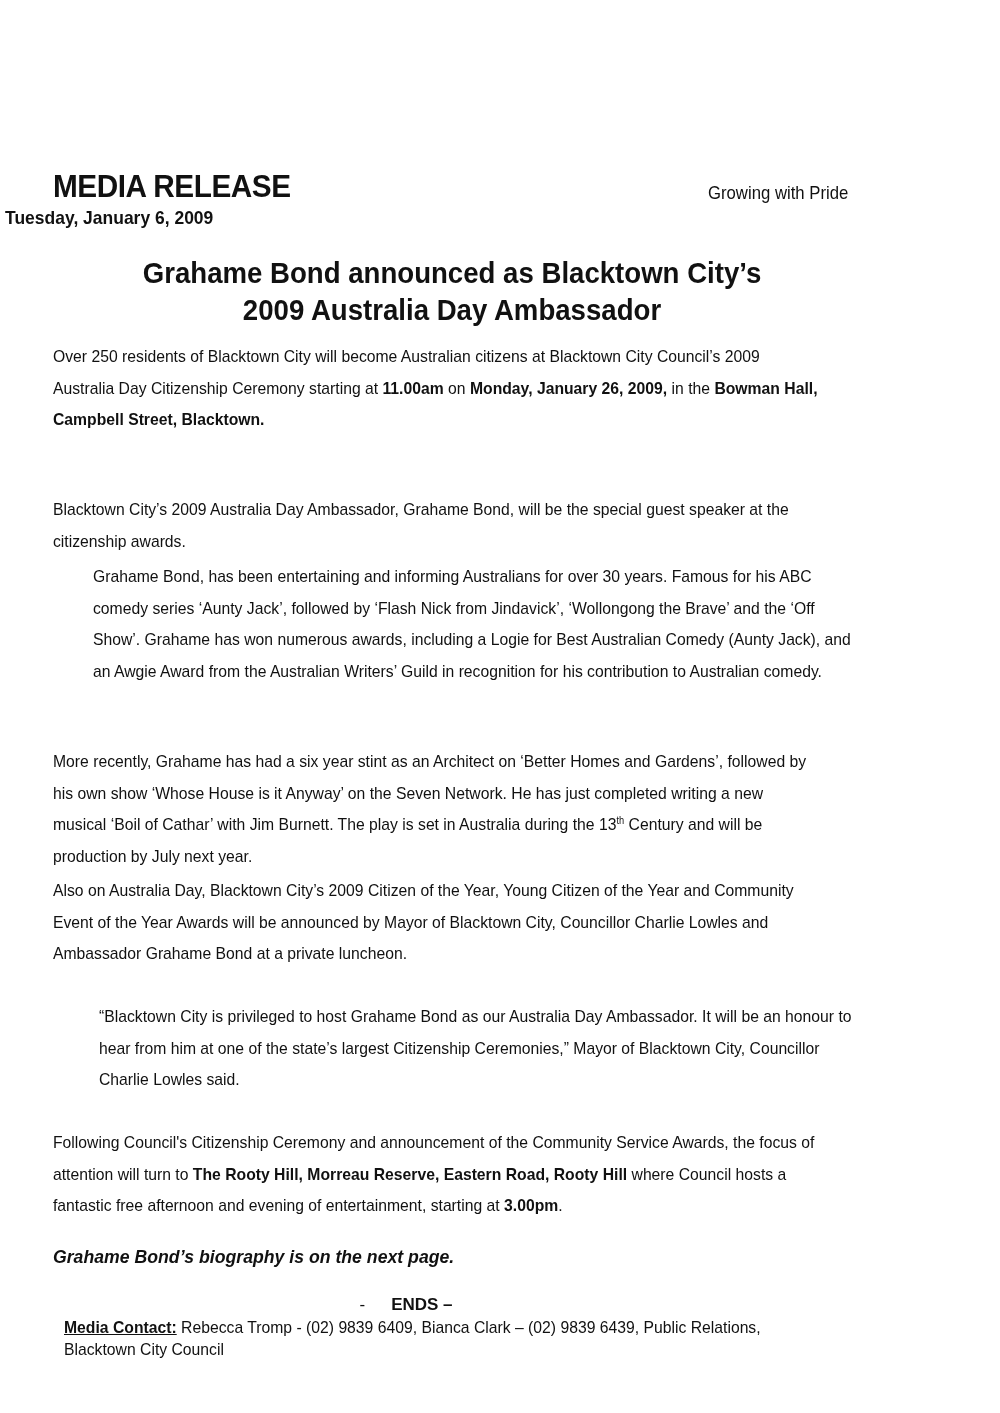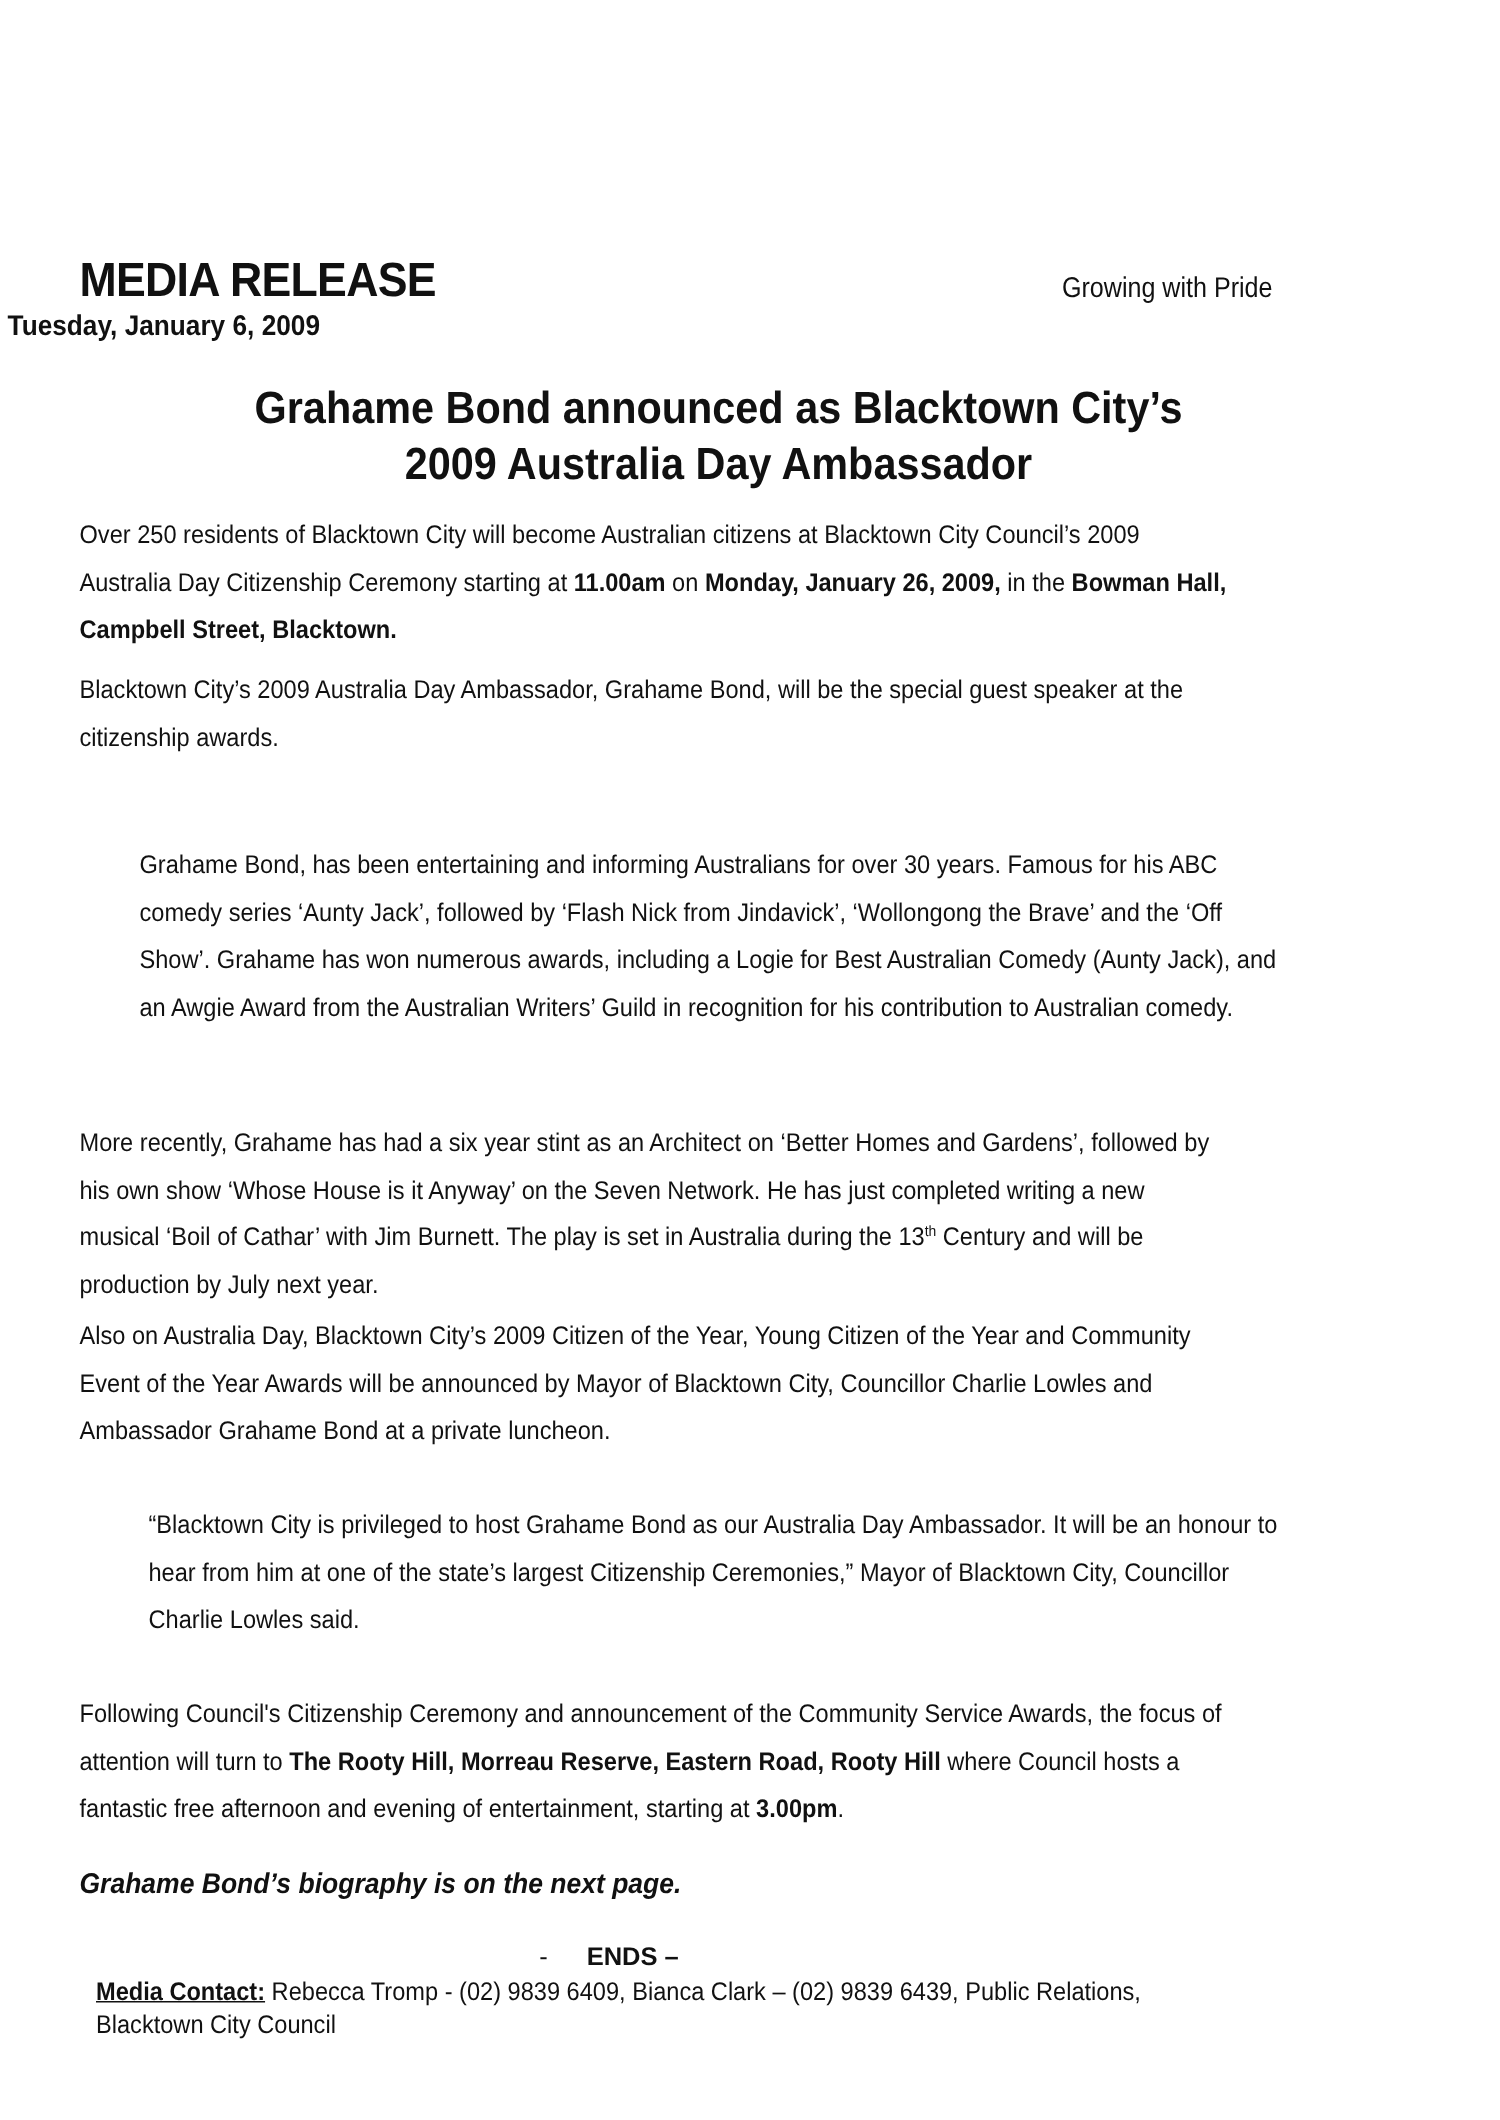--- a/index.html
+++ b/index.html
@@ -17,21 +17,20 @@
       transform-origin: left top; white-space: nowrap;
     }
     .date {
       left: 0; width: 1000px; top: 207px; font-size: 19px; font-weight: bold;
       padding-left: 0; 
     }
     .date span { display: inline-block; transform: scaleX(0.92); margin-left: -4px; }
     .headline {
       left: 0; width: 904px; top: 254px; text-align: center; font-size: 30px; font-weight: bold;
       line-height: 37px;
-      margin-left: 27px;
     }
     .headline div { transform: scaleX(0.92); }
     .para {
       left: 53px; width: 900px; font-size: 17px; line-height: 31.5px; white-space: nowrap;
     }
     .para .ln { display: block; transform: scaleX(0.925); transform-origin: left top; }
     b { font-weight: bold; }
     sup { font-size: 10px; line-height: 0; vertical-align: 6px; }
     .bio-note {
       left: 53px; top: 1246px; font-size: 19px; font-weight: bold; font-style: italic;
@@ -60,21 +59,21 @@
     <div>Grahame Bond announced as Blacktown City’s</div>
     <div>2009 Australia Day Ambassador</div>
   </div>
 
   <div class="abs para" style="top:341px;">
     <span class="ln">Over 250 residents of Blacktown City will become Australian citizens at Blacktown City Council’s 2009</span>
     <span class="ln"><span>Australia Day Citizenship Ceremony starting at </span><b>11.00am</b><span> on </span><b>Monday, January 26, 2009,</b><span> in the </span><b>Bowman Hall,</b></span>
     <span class="ln"><b>Campbell Street, Blacktown.</b></span>
   </div>
 
-  <div class="abs para" style="top:444px;">
+  <div class="abs para" style="top:494px;">
     <span class="ln">Blacktown City’s 2009 Australia Day Ambassador, Grahame Bond, will be the special guest speaker at the</span>
     <span class="ln">citizenship awards.</span>
   </div>
 
   <div class="abs para" style="top:561px;margin-left:40px;">
     <span class="ln">Grahame Bond, has been entertaining and informing Australians for over 30 years. Famous for his ABC</span>
     <span class="ln">comedy series ‘Aunty Jack’, followed by ‘Flash Nick from Jindavick’, ‘Wollongong the Brave’ and the ‘Off</span>
     <span class="ln">Show’. Grahame has won numerous awards, including a Logie for Best Australian Comedy (Aunty Jack), and</span>
     <span class="ln">an Awgie Award from the Australian Writers’ Guild in recognition for his contribution to Australian comedy.</span>
   </div>

